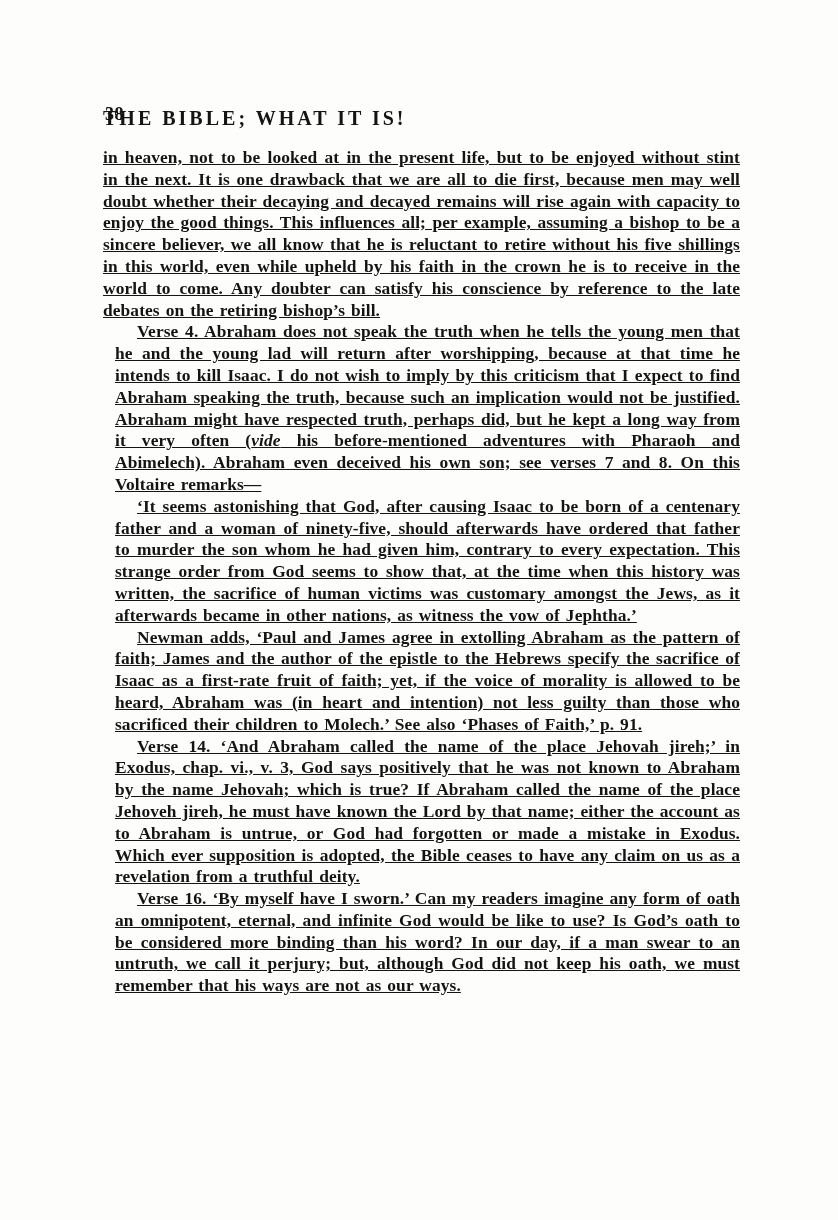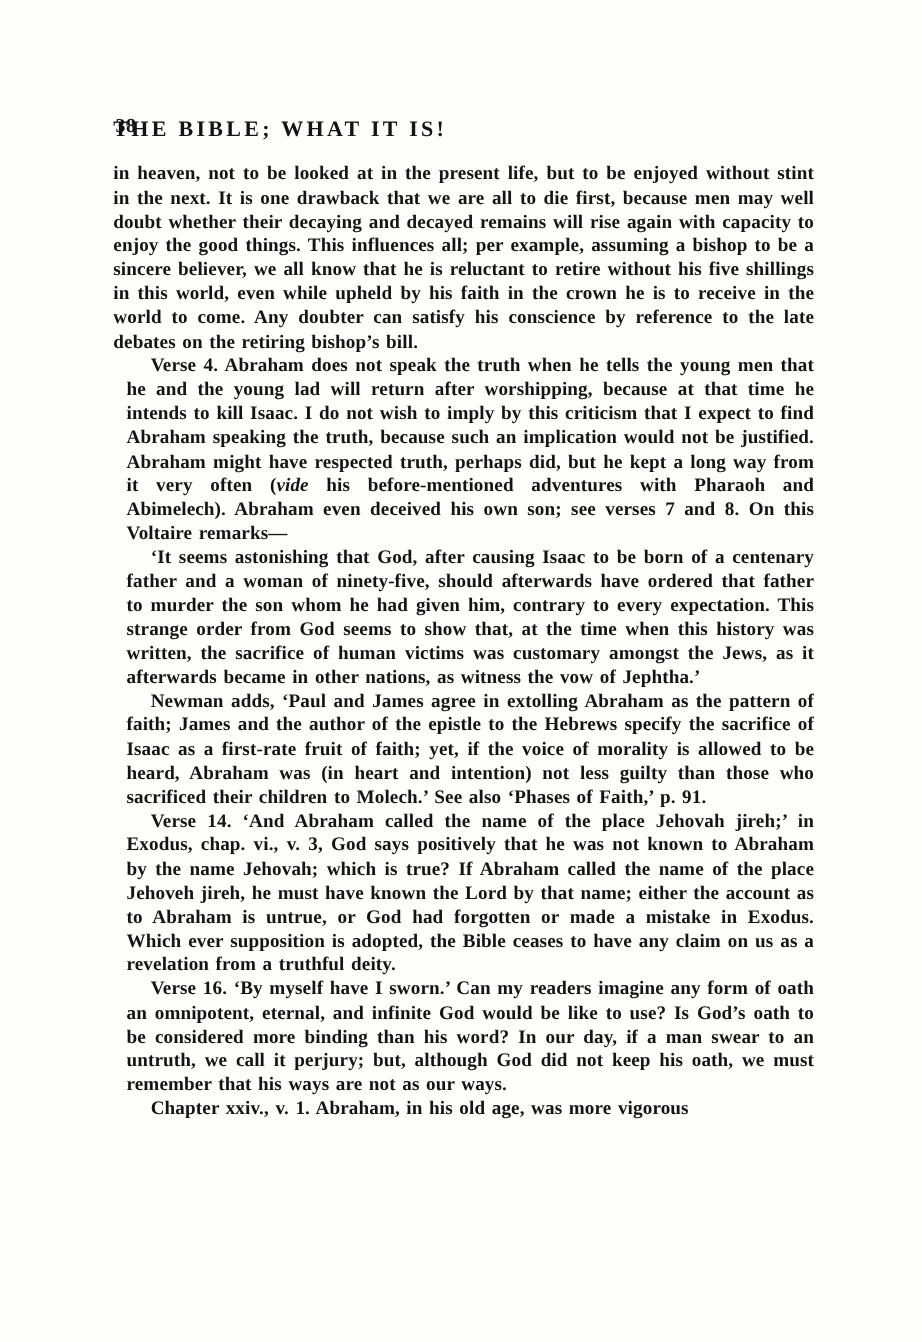--- a/index.html
+++ b/index.html
@@ -47,20 +47,21 @@
     width: 637px;
   }
   .text-block p {
     margin: 0;
     text-align: justify;
     font-size: 17.4px;
     line-height: 21.8px;
     font-weight: bold;
     letter-spacing: 0.1px;
     word-spacing: 1.5px;
+    text-decoration: underline;
   }
   .text-block p.indent {
     text-indent: 22px;
     margin-left: 12px;
   }
 </style>
 </head>
 <body>
 
 <div class="page" style="background: rgb(253, 253, 252); color: rgb(20, 20, 20);">
@@ -68,15 +69,14 @@
     <span class="page-num">38</span>
     <span class="running-title">THE BIBLE; WHAT IT IS!</span>
   </div>
   <div class="text-block">
       <p><span>in heaven, not to be looked at in the present life, but to be enjoyed without stint in the next.  It is one drawback that we are all to die first, because men may well doubt whether their decaying and decayed remains will rise again with capacity to enjoy the good things.  This influences all; per example, assuming a bishop to be a sincere believer, we all know that he is reluctant to retire without his five shillings in this world, even while upheld by his faith in the crown he is to receive in the world to come.  Any doubter can satisfy his conscience by reference to the late debates on the retiring bishop’s bill.</span></p>
       <p class="indent"><span>Verse 4.  Abraham does not speak the truth when he tells the young men that he and the young lad will return after worshipping, because at that time he intends to kill Isaac.  I do not wish to imply by this criticism that I expect to find Abraham speaking the truth, because such an implication would not be justified.  Abraham might have respected truth, perhaps did, but he kept a long way from it very often (</span><i>vide</i><span> his before-mentioned adventures with Pharaoh and Abimelech).  Abraham even deceived his own son; see verses 7 and 8.  On this Voltaire remarks—</span></p>
       <p class="indent"><span>‘It seems astonishing that God, after causing Isaac to be born of a centenary father and a woman of ninety-five, should afterwards have ordered that father to murder the son whom he had given him, contrary to every expectation.  This strange order from God seems to show that, at the time when this history was written, the sacrifice of human victims was customary amongst the Jews, as it afterwards became in other nations, as witness the vow of Jephtha.’</span></p>
       <p class="indent"><span>Newman adds, ‘Paul and James agree in extolling Abraham as the pattern of faith; James and the author of the epistle to the Hebrews specify the sacrifice of Isaac as a first-rate fruit of faith; yet, if the voice of morality is allowed to be heard, Abraham was (in heart and intention) not less guilty than those who sacrificed their children to Molech.’  See also ‘Phases of Faith,’ p. 91.</span></p>
       <p class="indent"><span>Verse 14.  ‘And Abraham called the name of the place Jehovah jireh;’ in Exodus, chap. vi., v. 3, God says positively that he was not known to Abraham by the name Jehovah; which is true?  If Abraham called the name of the place Jehoveh jireh, he must have known the Lord by that name; either the account as to Abraham is untrue, or God had forgotten or made a mistake in Exodus.  Which ever supposition is adopted, the Bible ceases to have any claim on us as a revelation from a truthful deity.</span></p>
       <p class="indent"><span>Verse 16.  ‘By myself have I sworn.’  Can my readers imagine any form of oath an omnipotent, eternal, and infinite God would be like to use?  Is God’s oath to be considered more binding than his word?  In our day, if a man swear to an untruth, we call it perjury; but, although God did not keep his oath, we must remember that his ways are not as our ways.</span></p>
-      <p class="indent"><span>Chapter xxiv., v. 1.  Abraham, in his old age, was more vigorous</span></p>
     </div>
 </div>
 
 </body></html>

